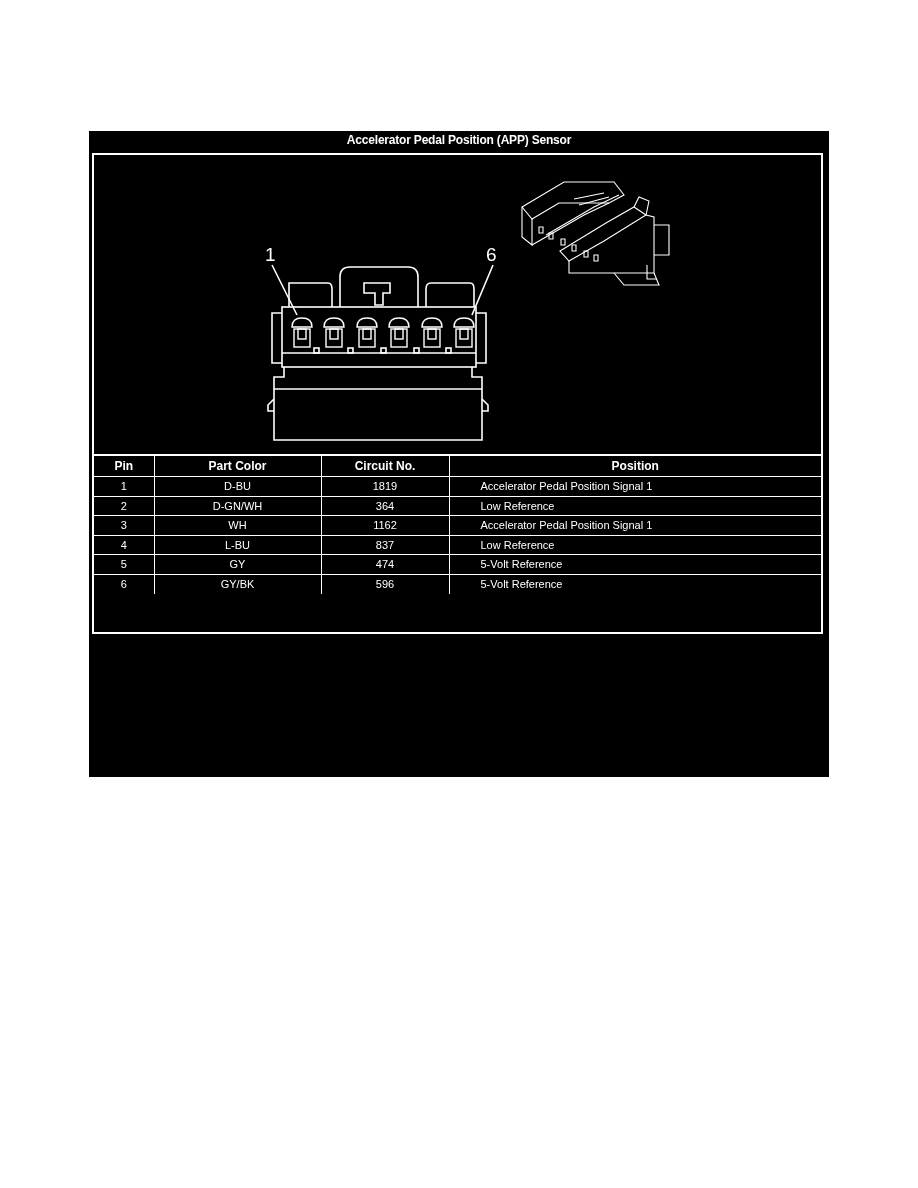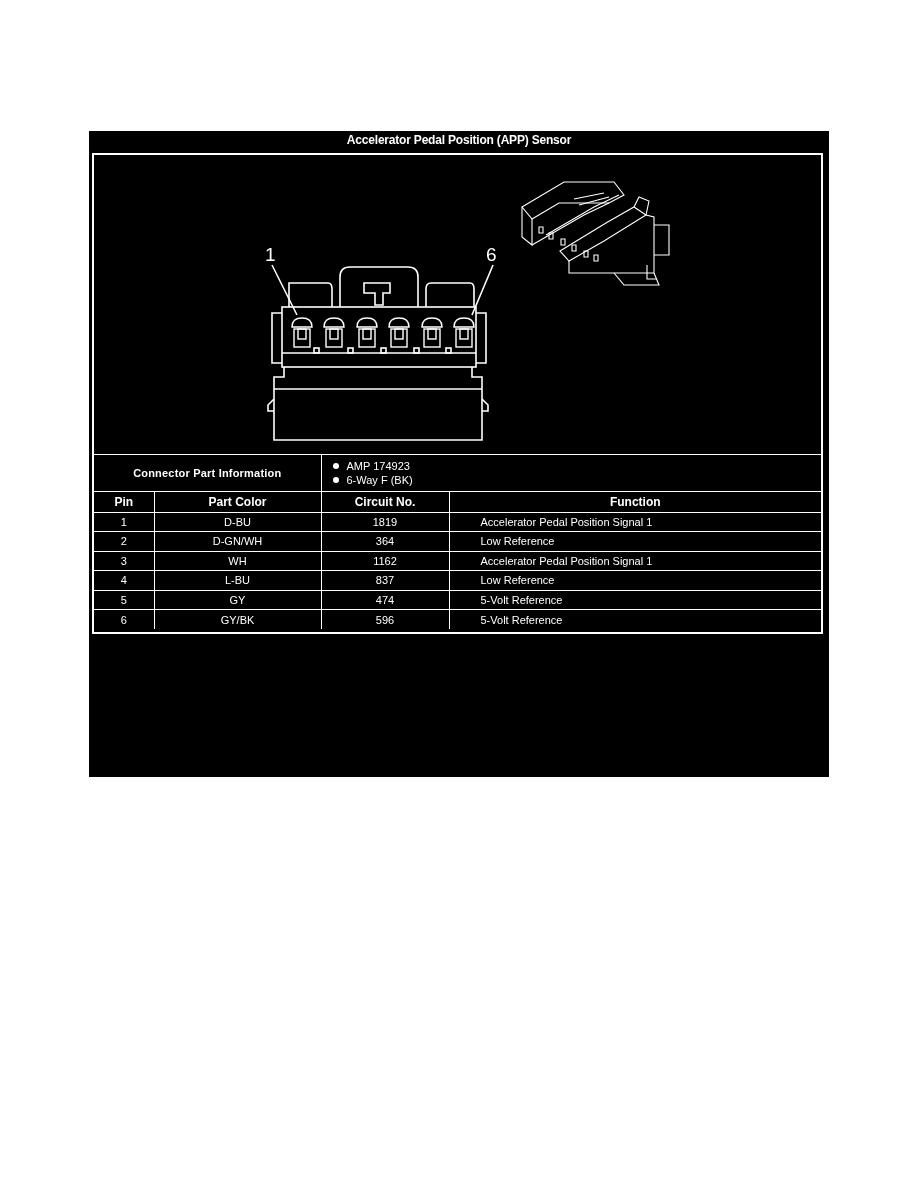--- a/index.html
+++ b/index.html
@@ -153,34 +153,25 @@
     </div>
 
     <table class="pins">
       <colgroup>
         <col style="width:60px">
           <col style="width:167px">
           <col style="width:128px">
           <col style="width:372px">
       </colgroup>
       <tbody>
-          <tr class="partinfo">
-        <td colspan="2" class="pi-label">Connector Part Information</td>
-        <td colspan="2">
-          <ul class="bullets">
-            <li><span class="dot"></span><span>AMP 174923</span></li>
-            <li><span class="dot"></span><span>6-Way F (BK)</span></li>
-          </ul>
-        </td>
-      </tr>
       <tr class="head">
         <th>Pin</th>
         <th>Part Color</th>
         <th>Circuit No.</th>
-        <th>Function</th>
+        <th>Position</th>
       </tr>
       <tr>
         <td class="c">1</td>
         <td class="c">D-BU</td>
         <td class="c">1819</td>
         <td class="l">Accelerator Pedal Position Signal 1</td>
       </tr>
       <tr>
         <td class="c">2</td>
         <td class="c">D-GN/WH</td>

